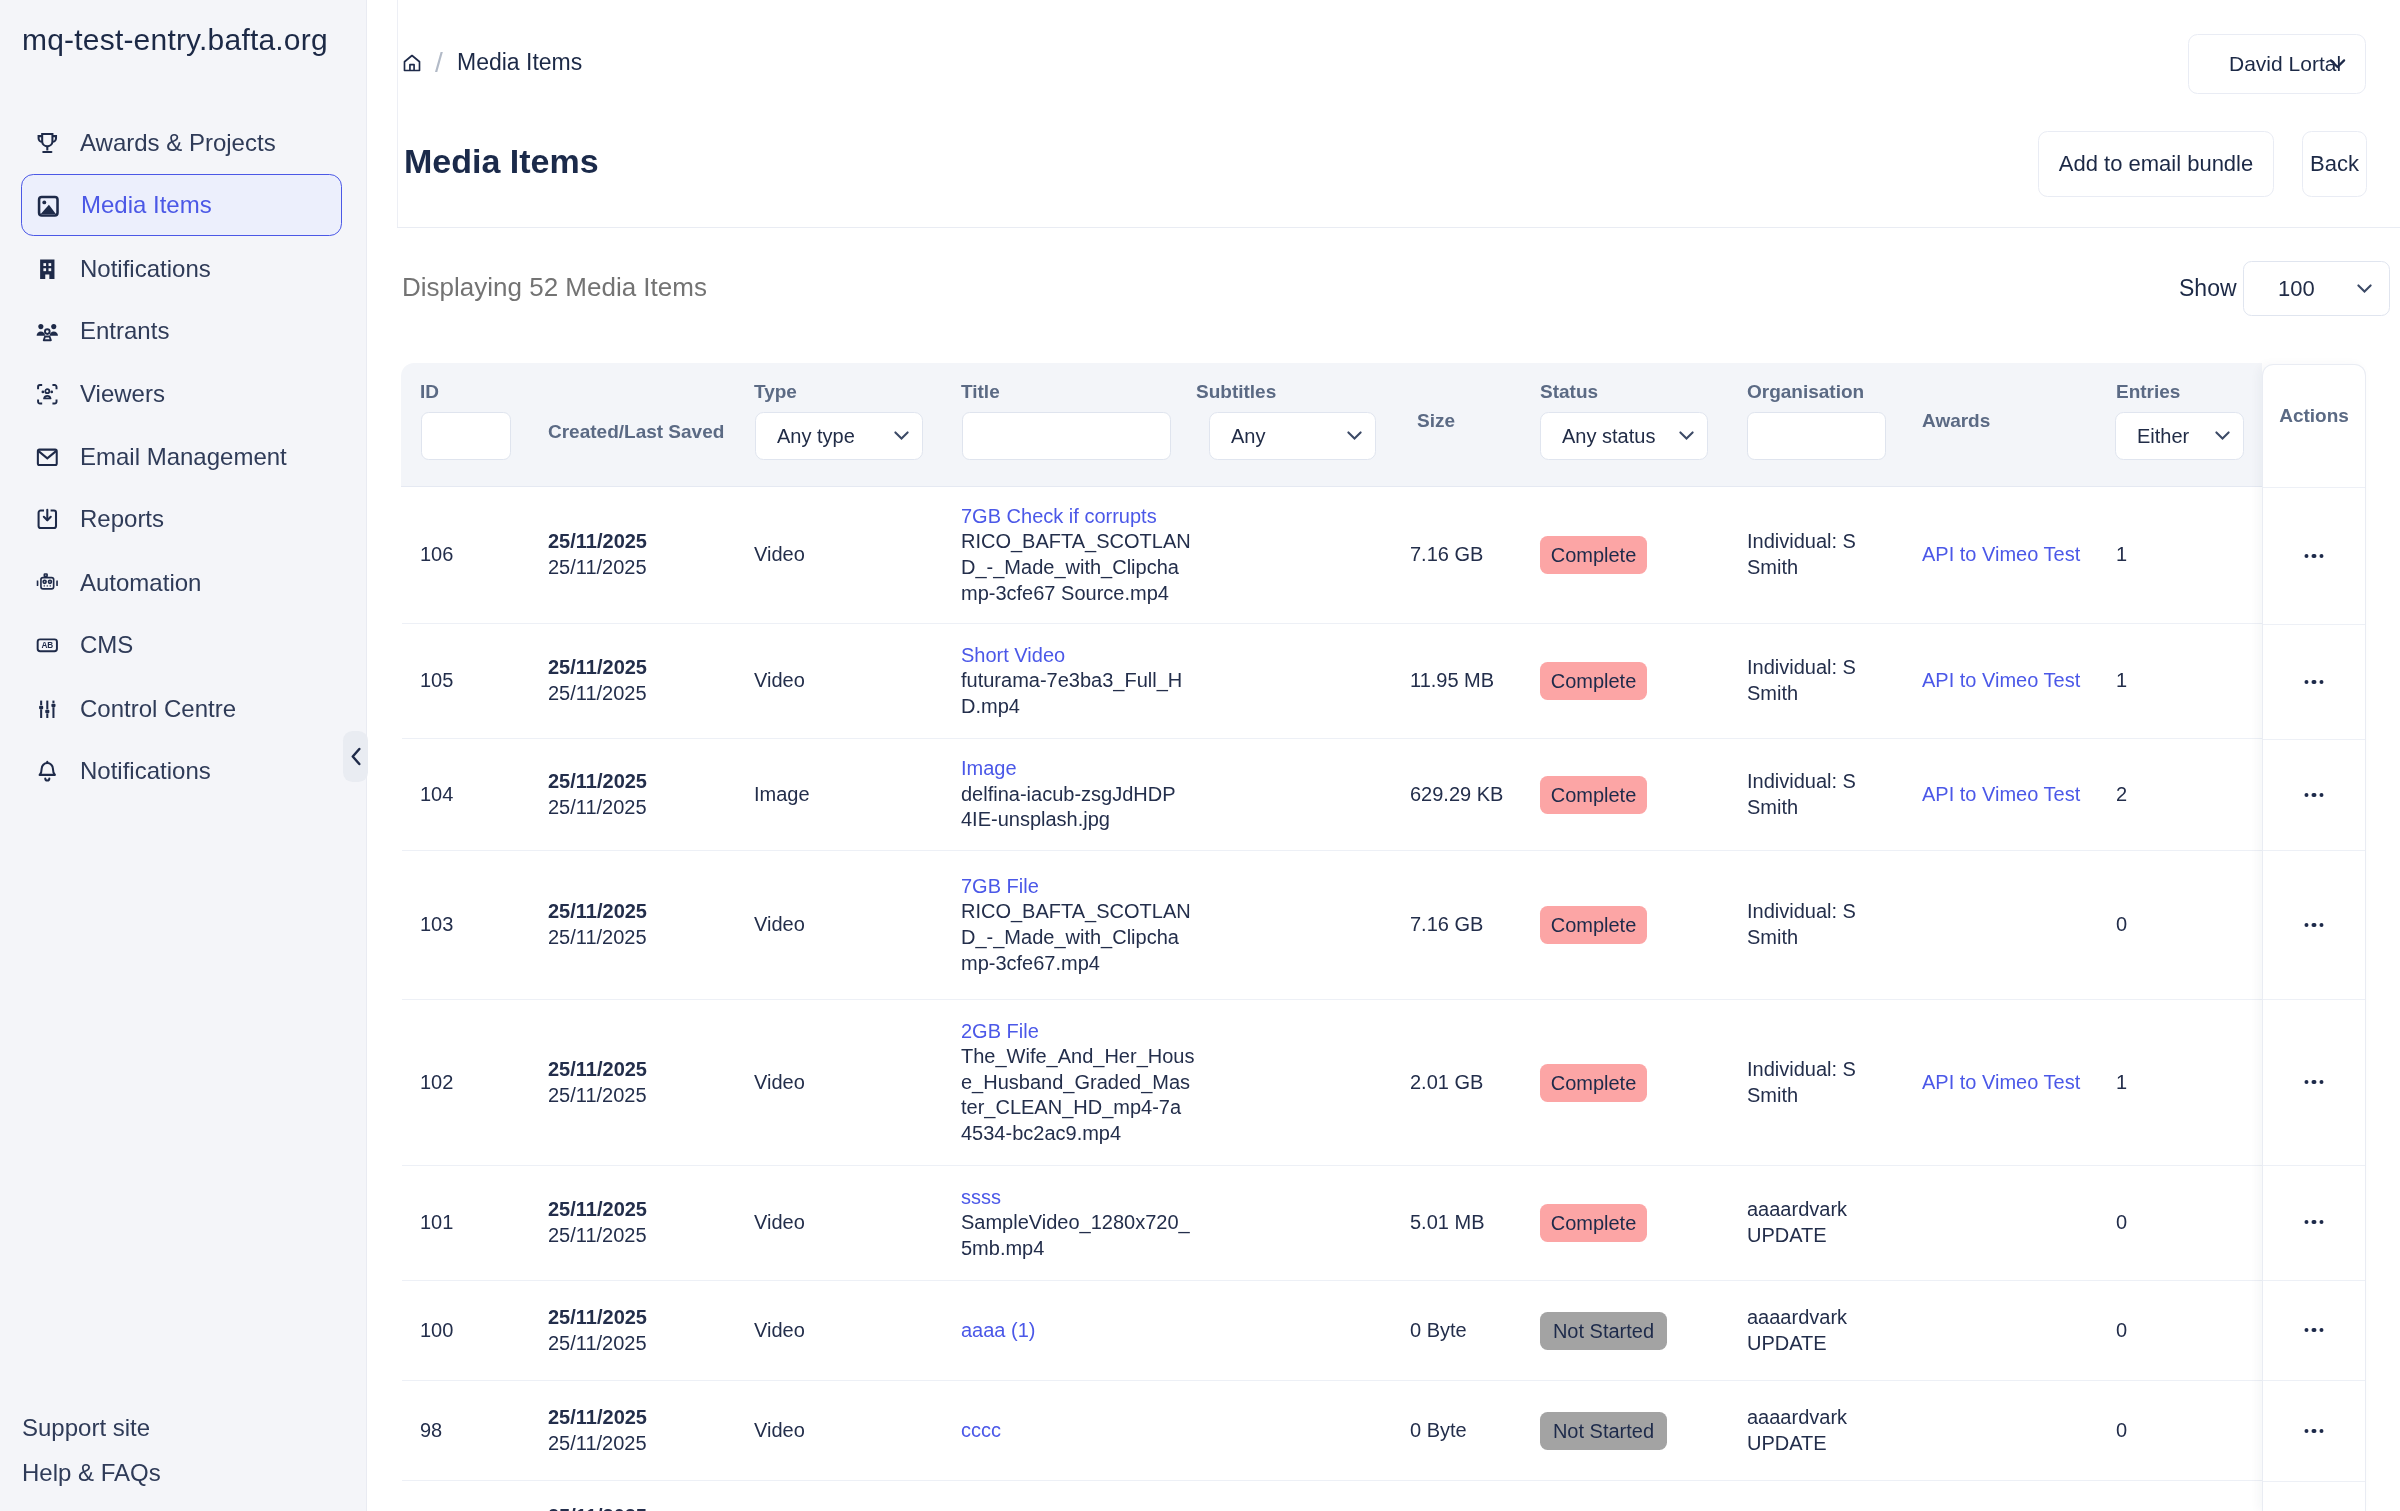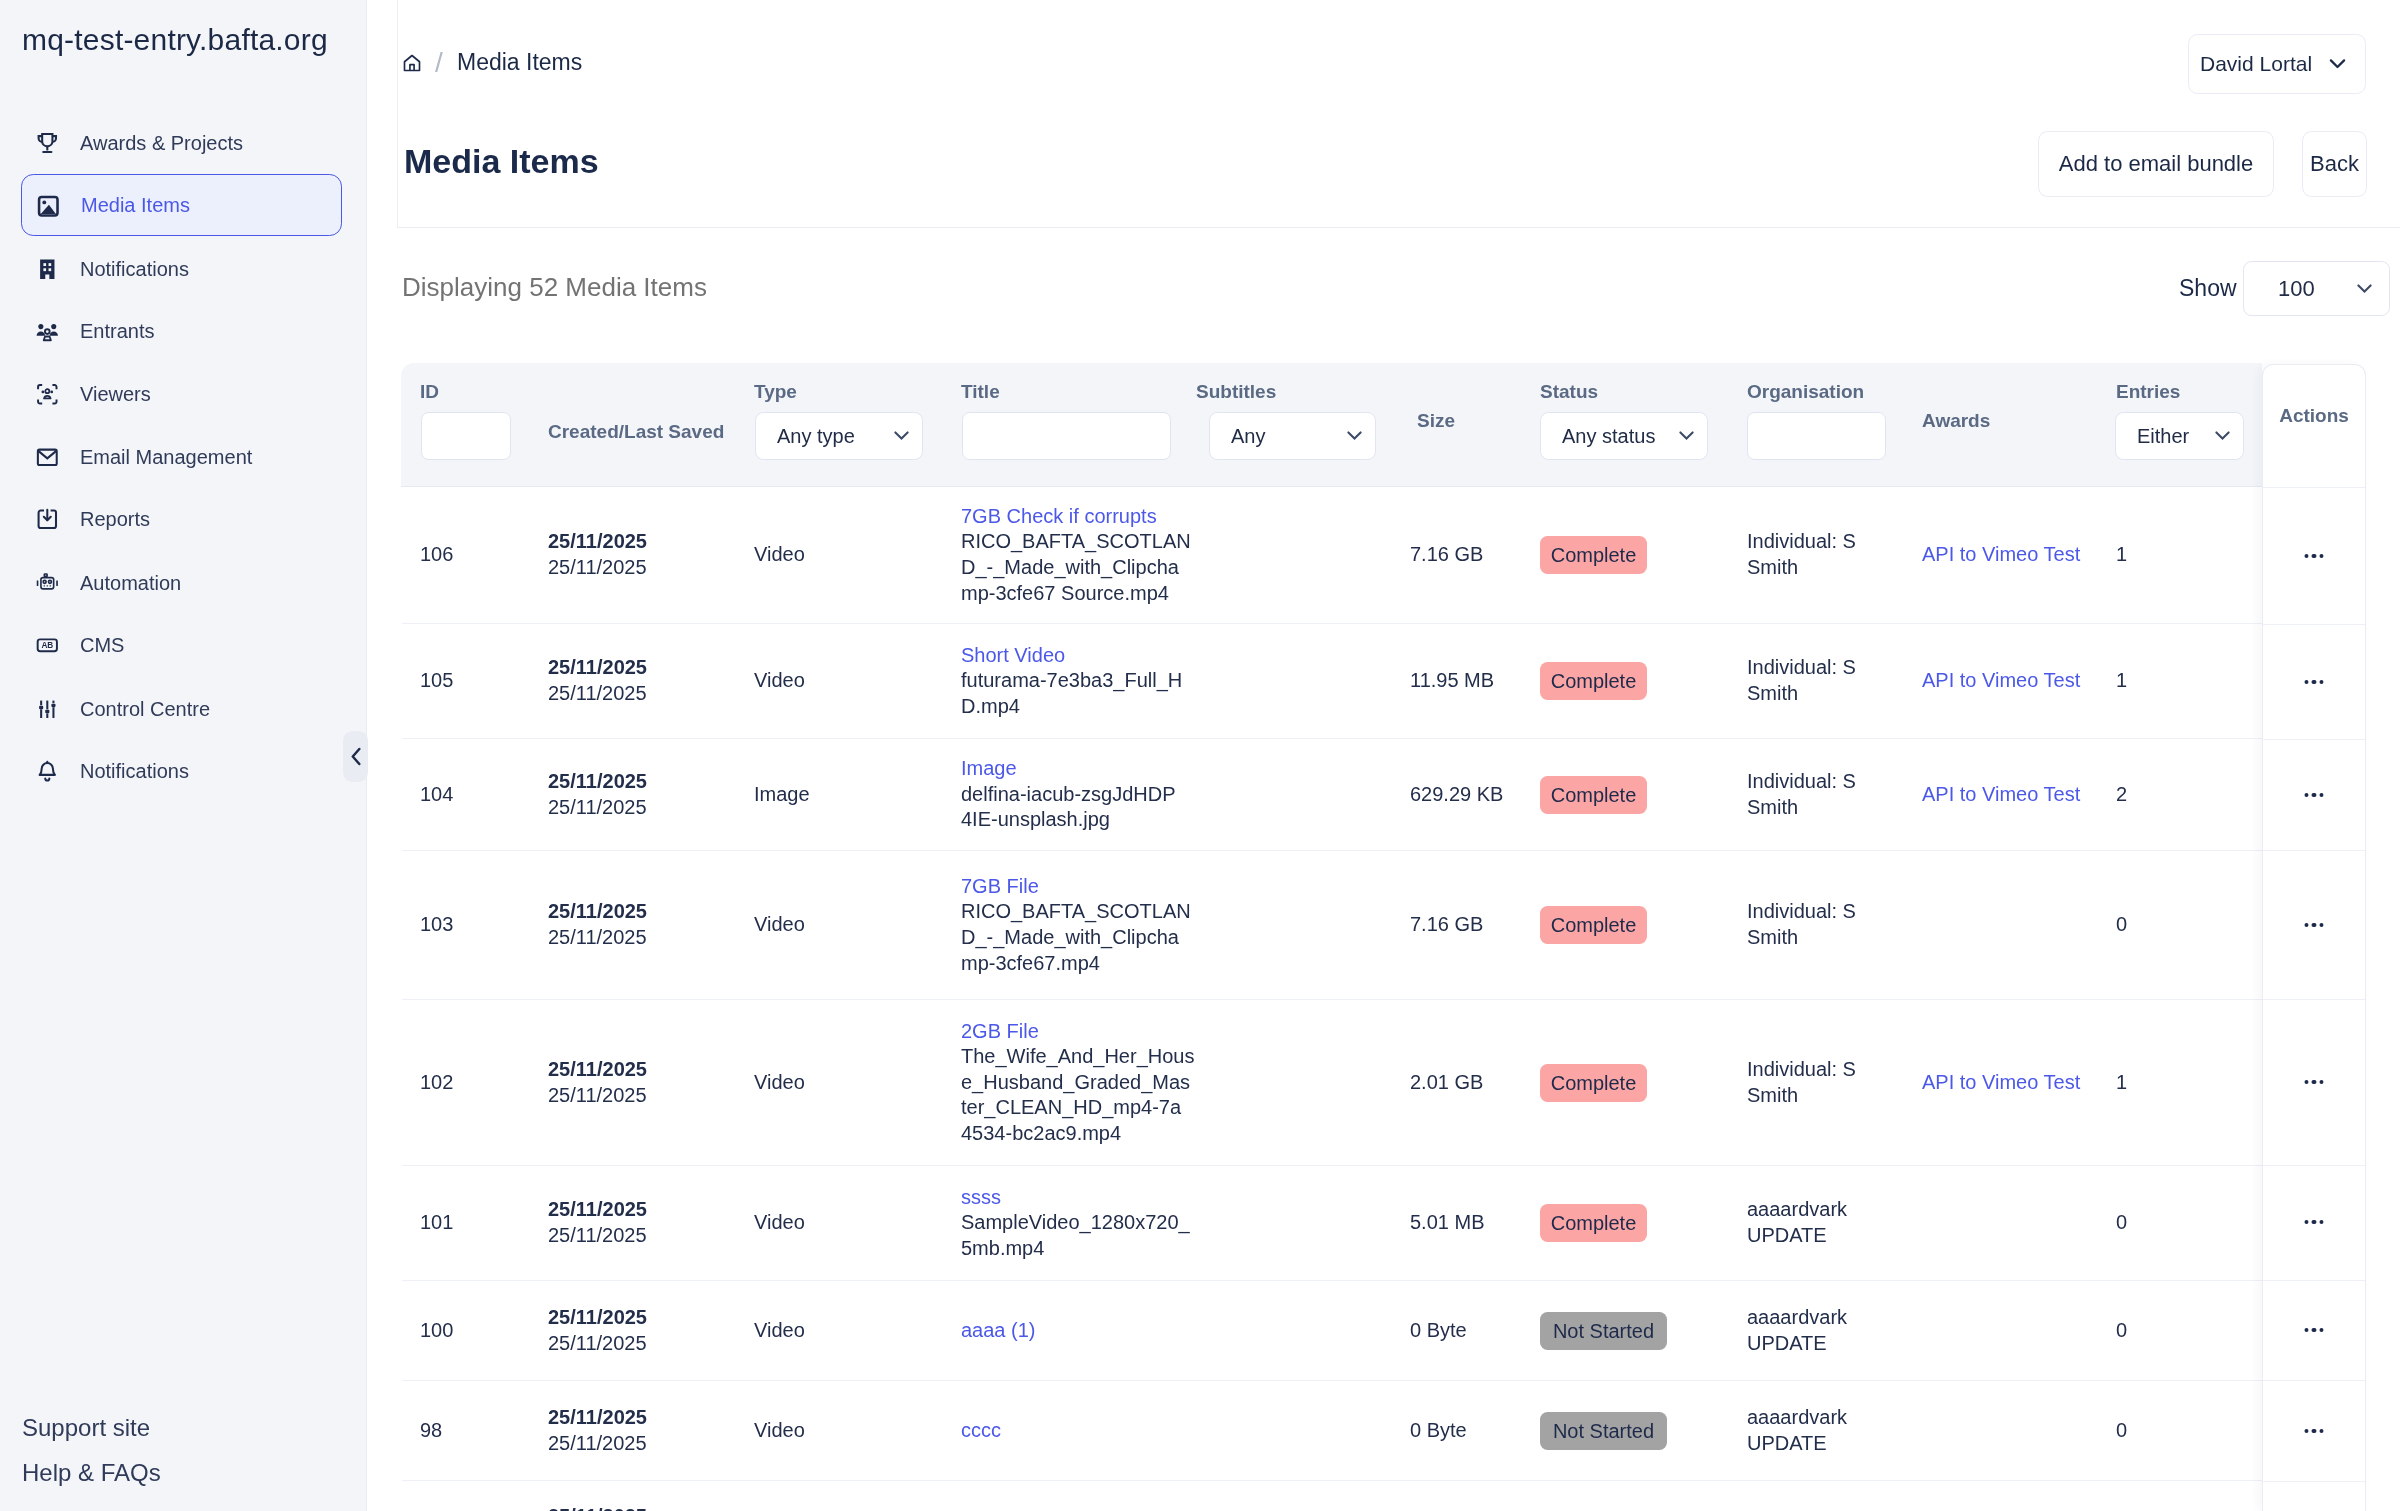--- a/index.html
+++ b/index.html
@@ -6,35 +6,35 @@
 html,body { width:2401px; height:1511px; overflow:hidden; background:#fff;
   font-family:"Liberation Sans", sans-serif; color:#232e4b; }
 
 #side { position:absolute; left:0; top:0; width:367px; height:1511px;
   background:#f4f5f9; border-right:0.9px solid #e9ebf2; }
 #side .title { position:absolute; left:22px; top:23px; font-size:30px; line-height:34px;
   color:#1c2946; letter-spacing:0.2px; }
 .mi { position:absolute; left:21px; width:321px; height:62px; }
 .mi .ic { position:absolute; left:14px; top:19px; width:24.6px; height:24.6px; }
 .mi .tx { position:absolute; left:59px; top:50%; transform:translateY(-50%);
-  font-size:20px; color:#2f3b58; white-space:nowrap; }
+  font-size:24px; color:#2f3b58; white-space:nowrap; }
 .mi.sel { background:#eceffc; border:1.4px solid #4b58e6; border-radius:12.3px; }
 .mi.sel .tx { color:#4b58e6; }
 #collapse { position:absolute; left:343px; top:731px; width:24.6px; height:51px;
   background:#e9ecf2; border-radius:9.5px; }
 #collapse svg { position:absolute; left:5.7px; top:15px; }
 .bottomlink { position:absolute; left:22px; font-size:24px; color:#2f3b58; }
 
 .crumb-home { position:absolute; left:402px; top:53px; }
 .crumb-slash { position:absolute; left:435px; top:47px; font-size:28px; color:#b2bac7; }
 .crumb-txt { position:absolute; left:457px; top:49px; font-size:23px; color:#1c2946; }
 .btn { position:absolute; background:#fff; border:0.9px solid #e9ecf4; border-radius:9.5px;
   font-size:22px; color:#1c2946; display:flex; align-items:center; justify-content:center; }
 #userbtn { left:2188px; top:34px; width:178px; height:60px; justify-content:flex-start;
-  padding-left:11px; font-size:21px; }
+  padding-left:40px; font-size:21px; }
 #userbtn svg { position:absolute; right:19px; top:23px; }
 h1 { position:absolute; left:404px; top:142px; font-size:34px; line-height:38px;
   font-weight:bold; color:#1b2a4a; }
 #btn-bundle { left:2038px; top:131px; width:236px; height:66px; }
 #btn-back { left:2302px; top:131px; width:65px; height:66px; }
 #divider { position:absolute; left:397px; top:227px; width:2003px; height:0.9px; background:#e9ecf3; }
 #vline { position:absolute; left:397px; top:0; width:0.9px; height:227px; background:#edeff5; }
 #displaying { position:absolute; left:402px; top:272px; font-size:26px; color:#737373; }
 #showlbl { position:absolute; left:2179px; top:275px; font-size:23px; color:#1c2946; }
 .selectbox { position:absolute; background:#fff; border:0.9px solid #e0e5ef; border-radius:8.5px; }

